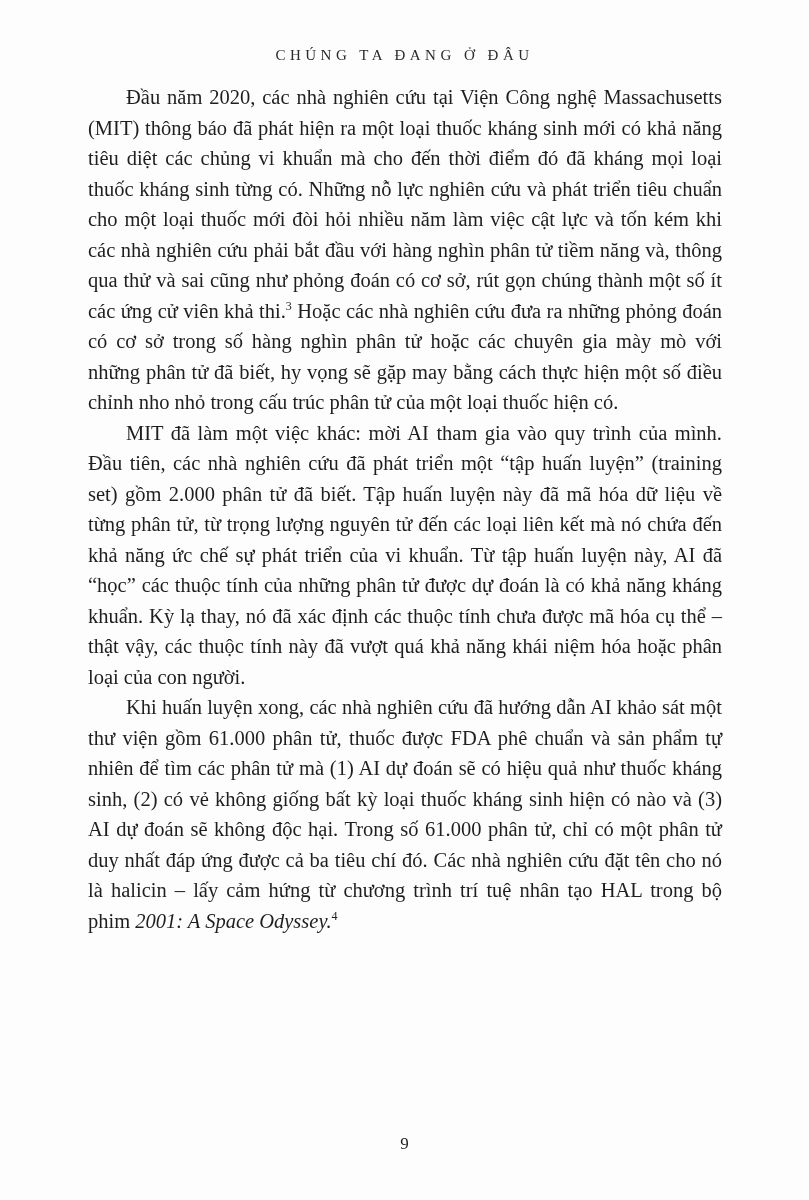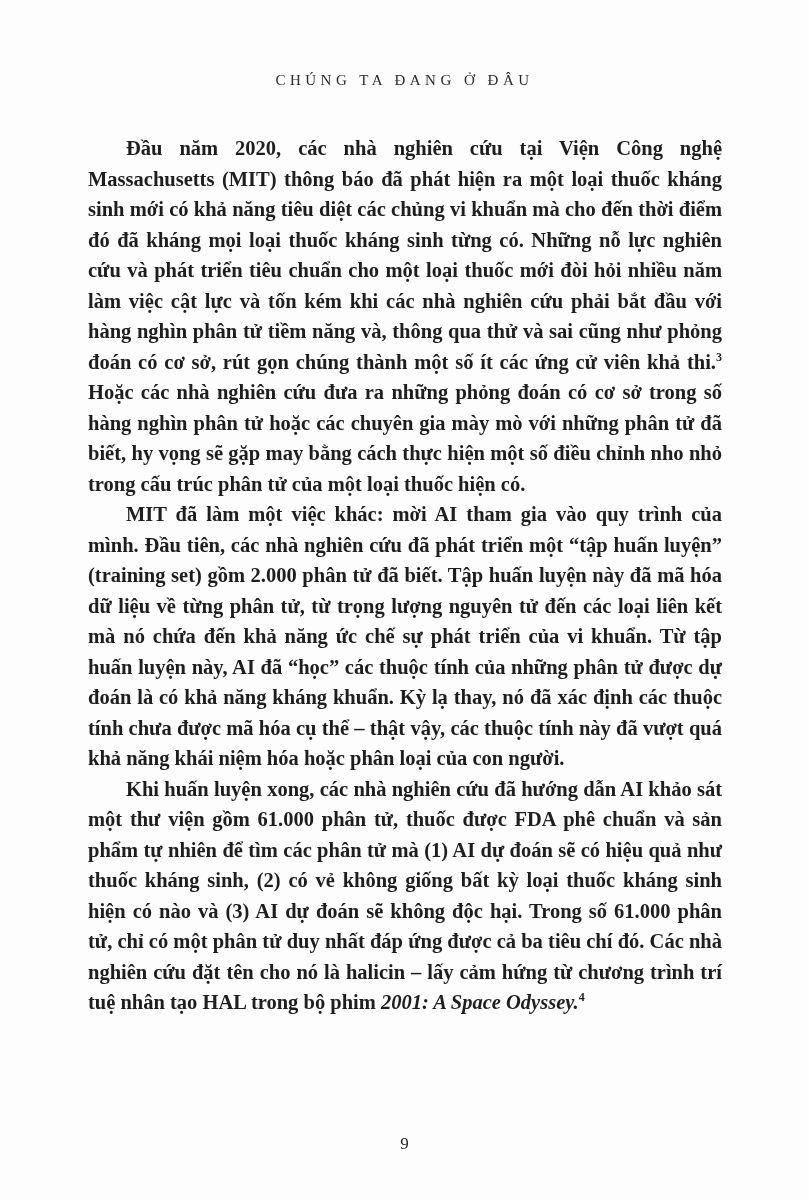--- a/index.html
+++ b/index.html
@@ -1,15 +1,15 @@
 <!DOCTYPE html>
 <html><head>
 <meta charset="utf-8">
 <style>
-  * { box-sizing: border-box; margin-top: 25px; }
+  * { box-sizing: border-box; }
   html, body { margin: 0; padding: 0; background: #ffffff; }
   .page {
     position: relative;
     width: 809px;
     height: 1200px;
     margin: 0 auto;
     background: #fdfdfd;
     font-family: "Liberation Serif", "DejaVu Serif", serif;
     color: #1e1e1e;
     overflow: hidden;
@@ -20,24 +20,23 @@
     left: 0;
     right: 0;
     text-align: center;
     font-size: 15px;
     letter-spacing: 0.30em;
     color: #2b2b2b;
     font-weight: normal;
   }
   .content {
     position: absolute;
-    top: 108px;
+    top: 82px;
     left: 88px;
     width: 634px;
-    font-weight: bold;
   }
   .para {
     margin: 0;
     font-size: 20.5px;
     line-height: 30.5px;
     text-align: justify;
     text-indent: 38px;
     color: #1e1e1e;
   }
   .sup {

